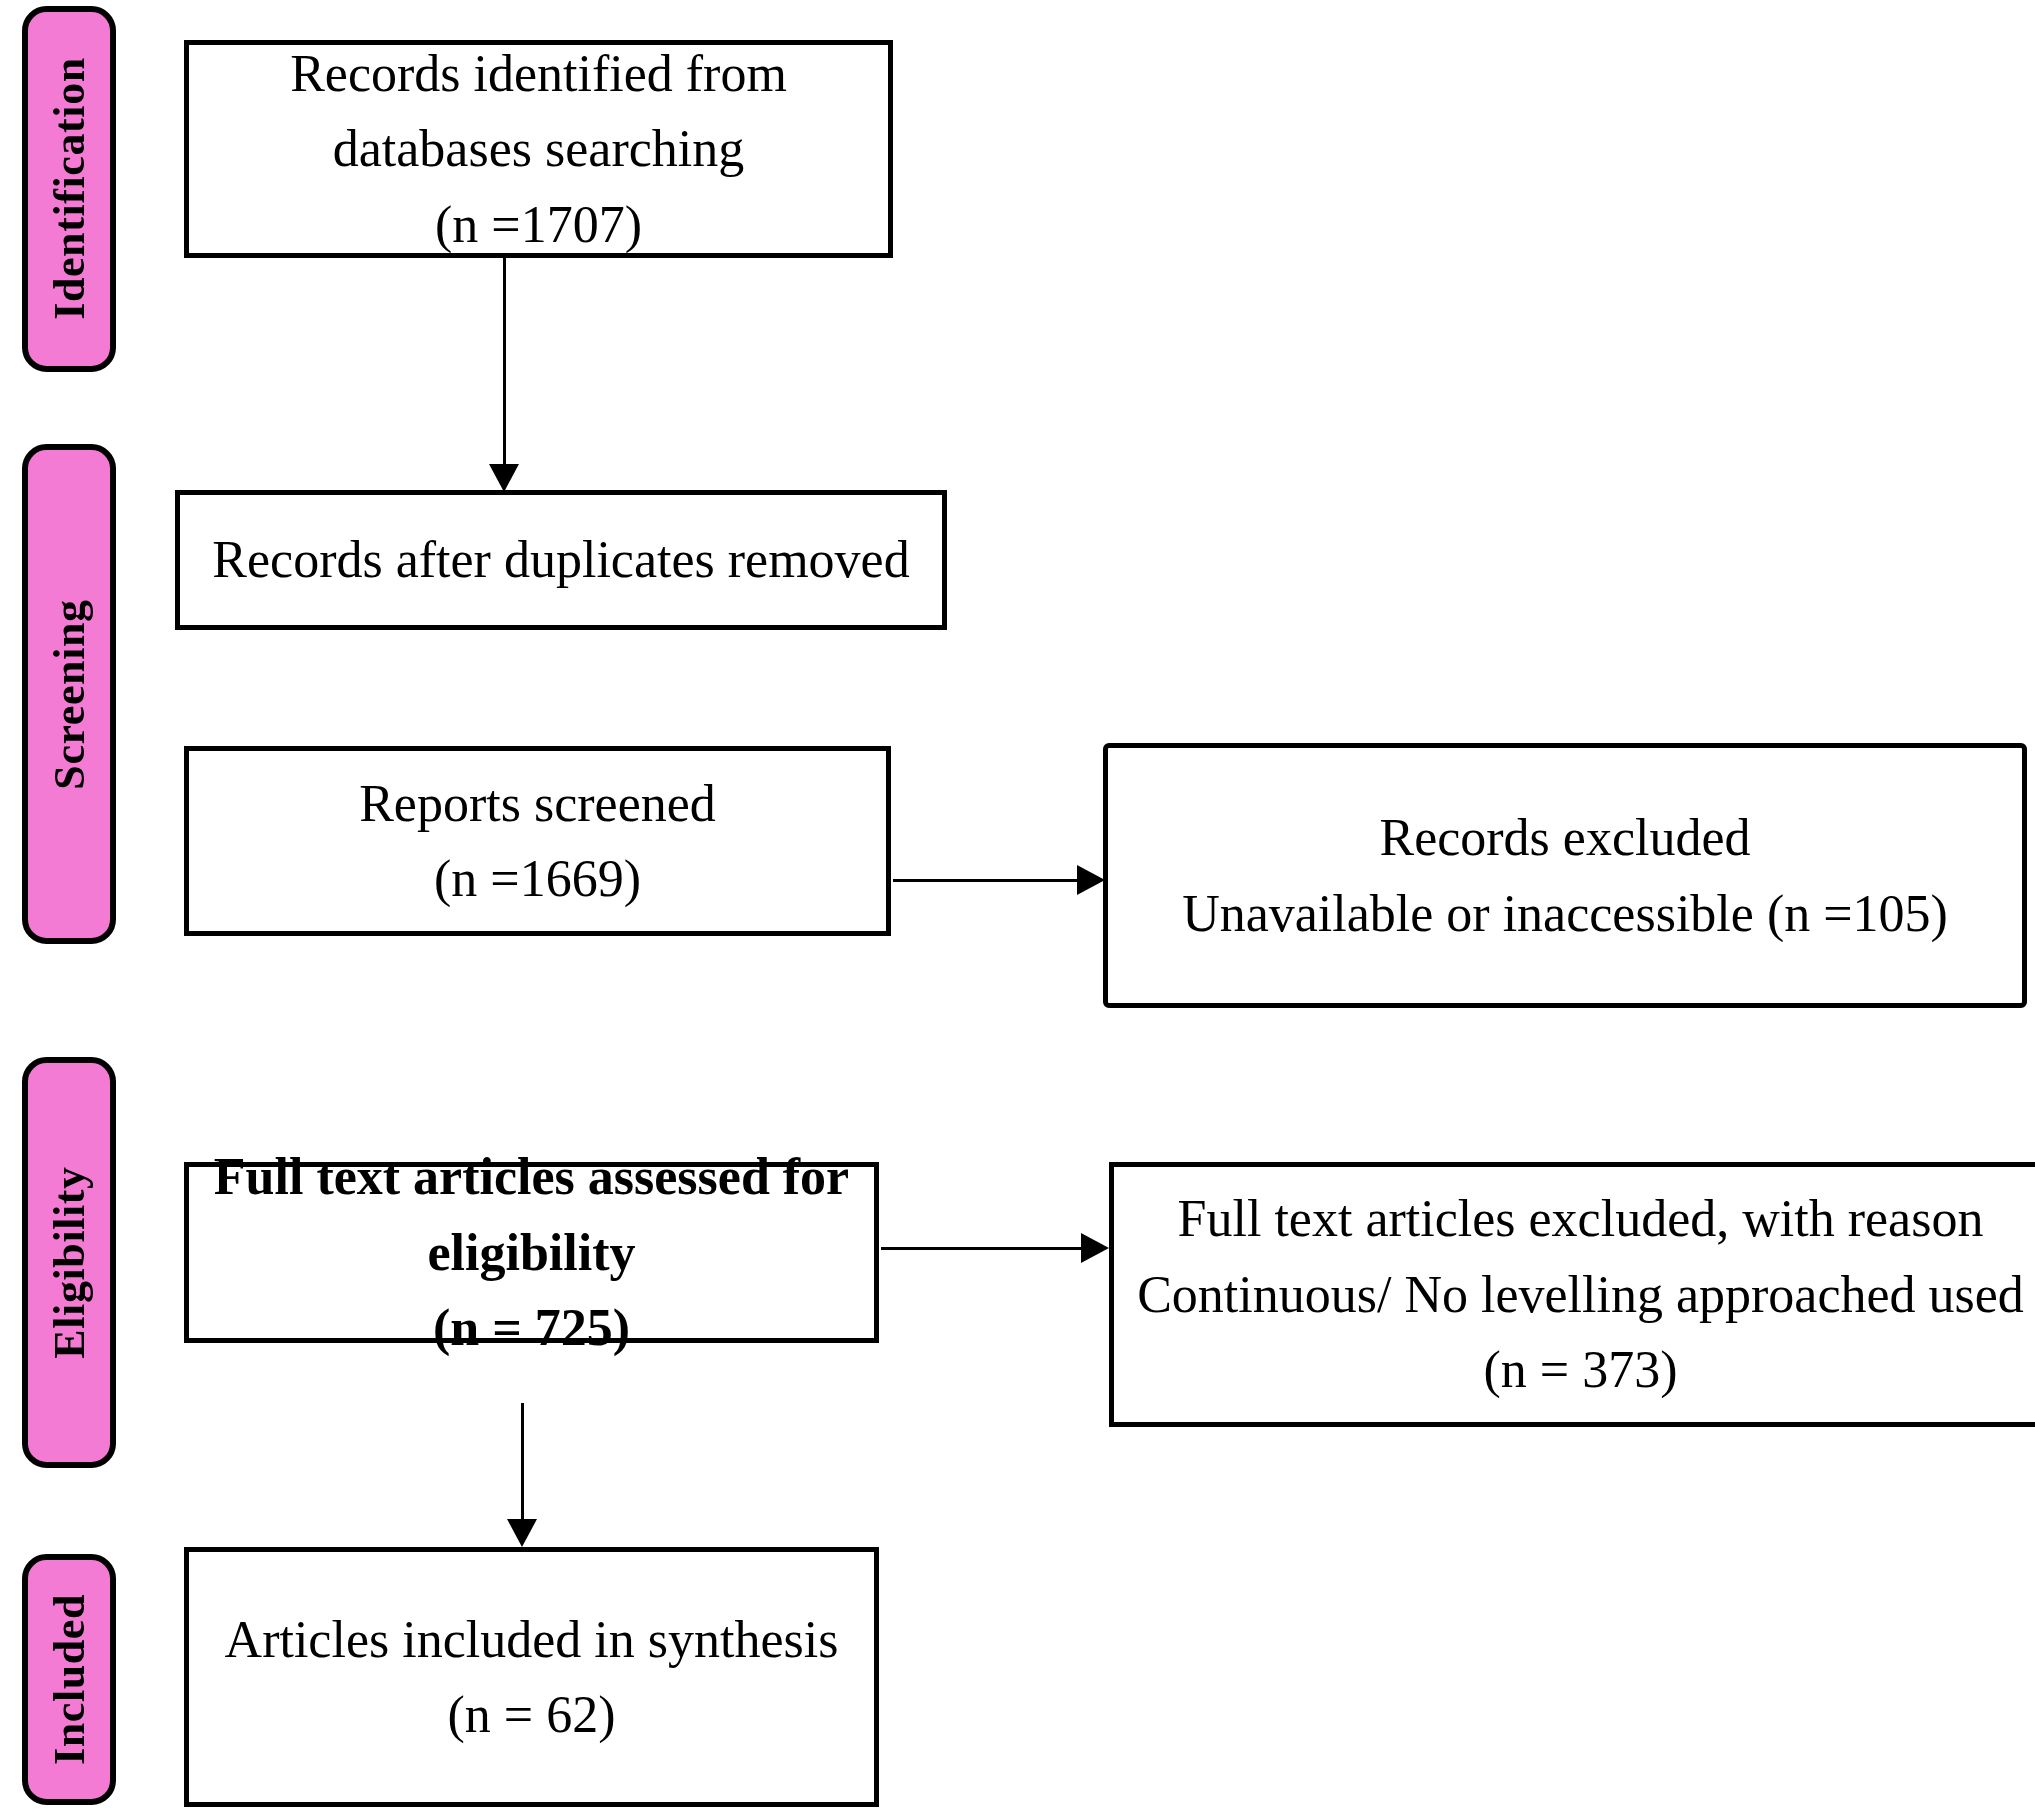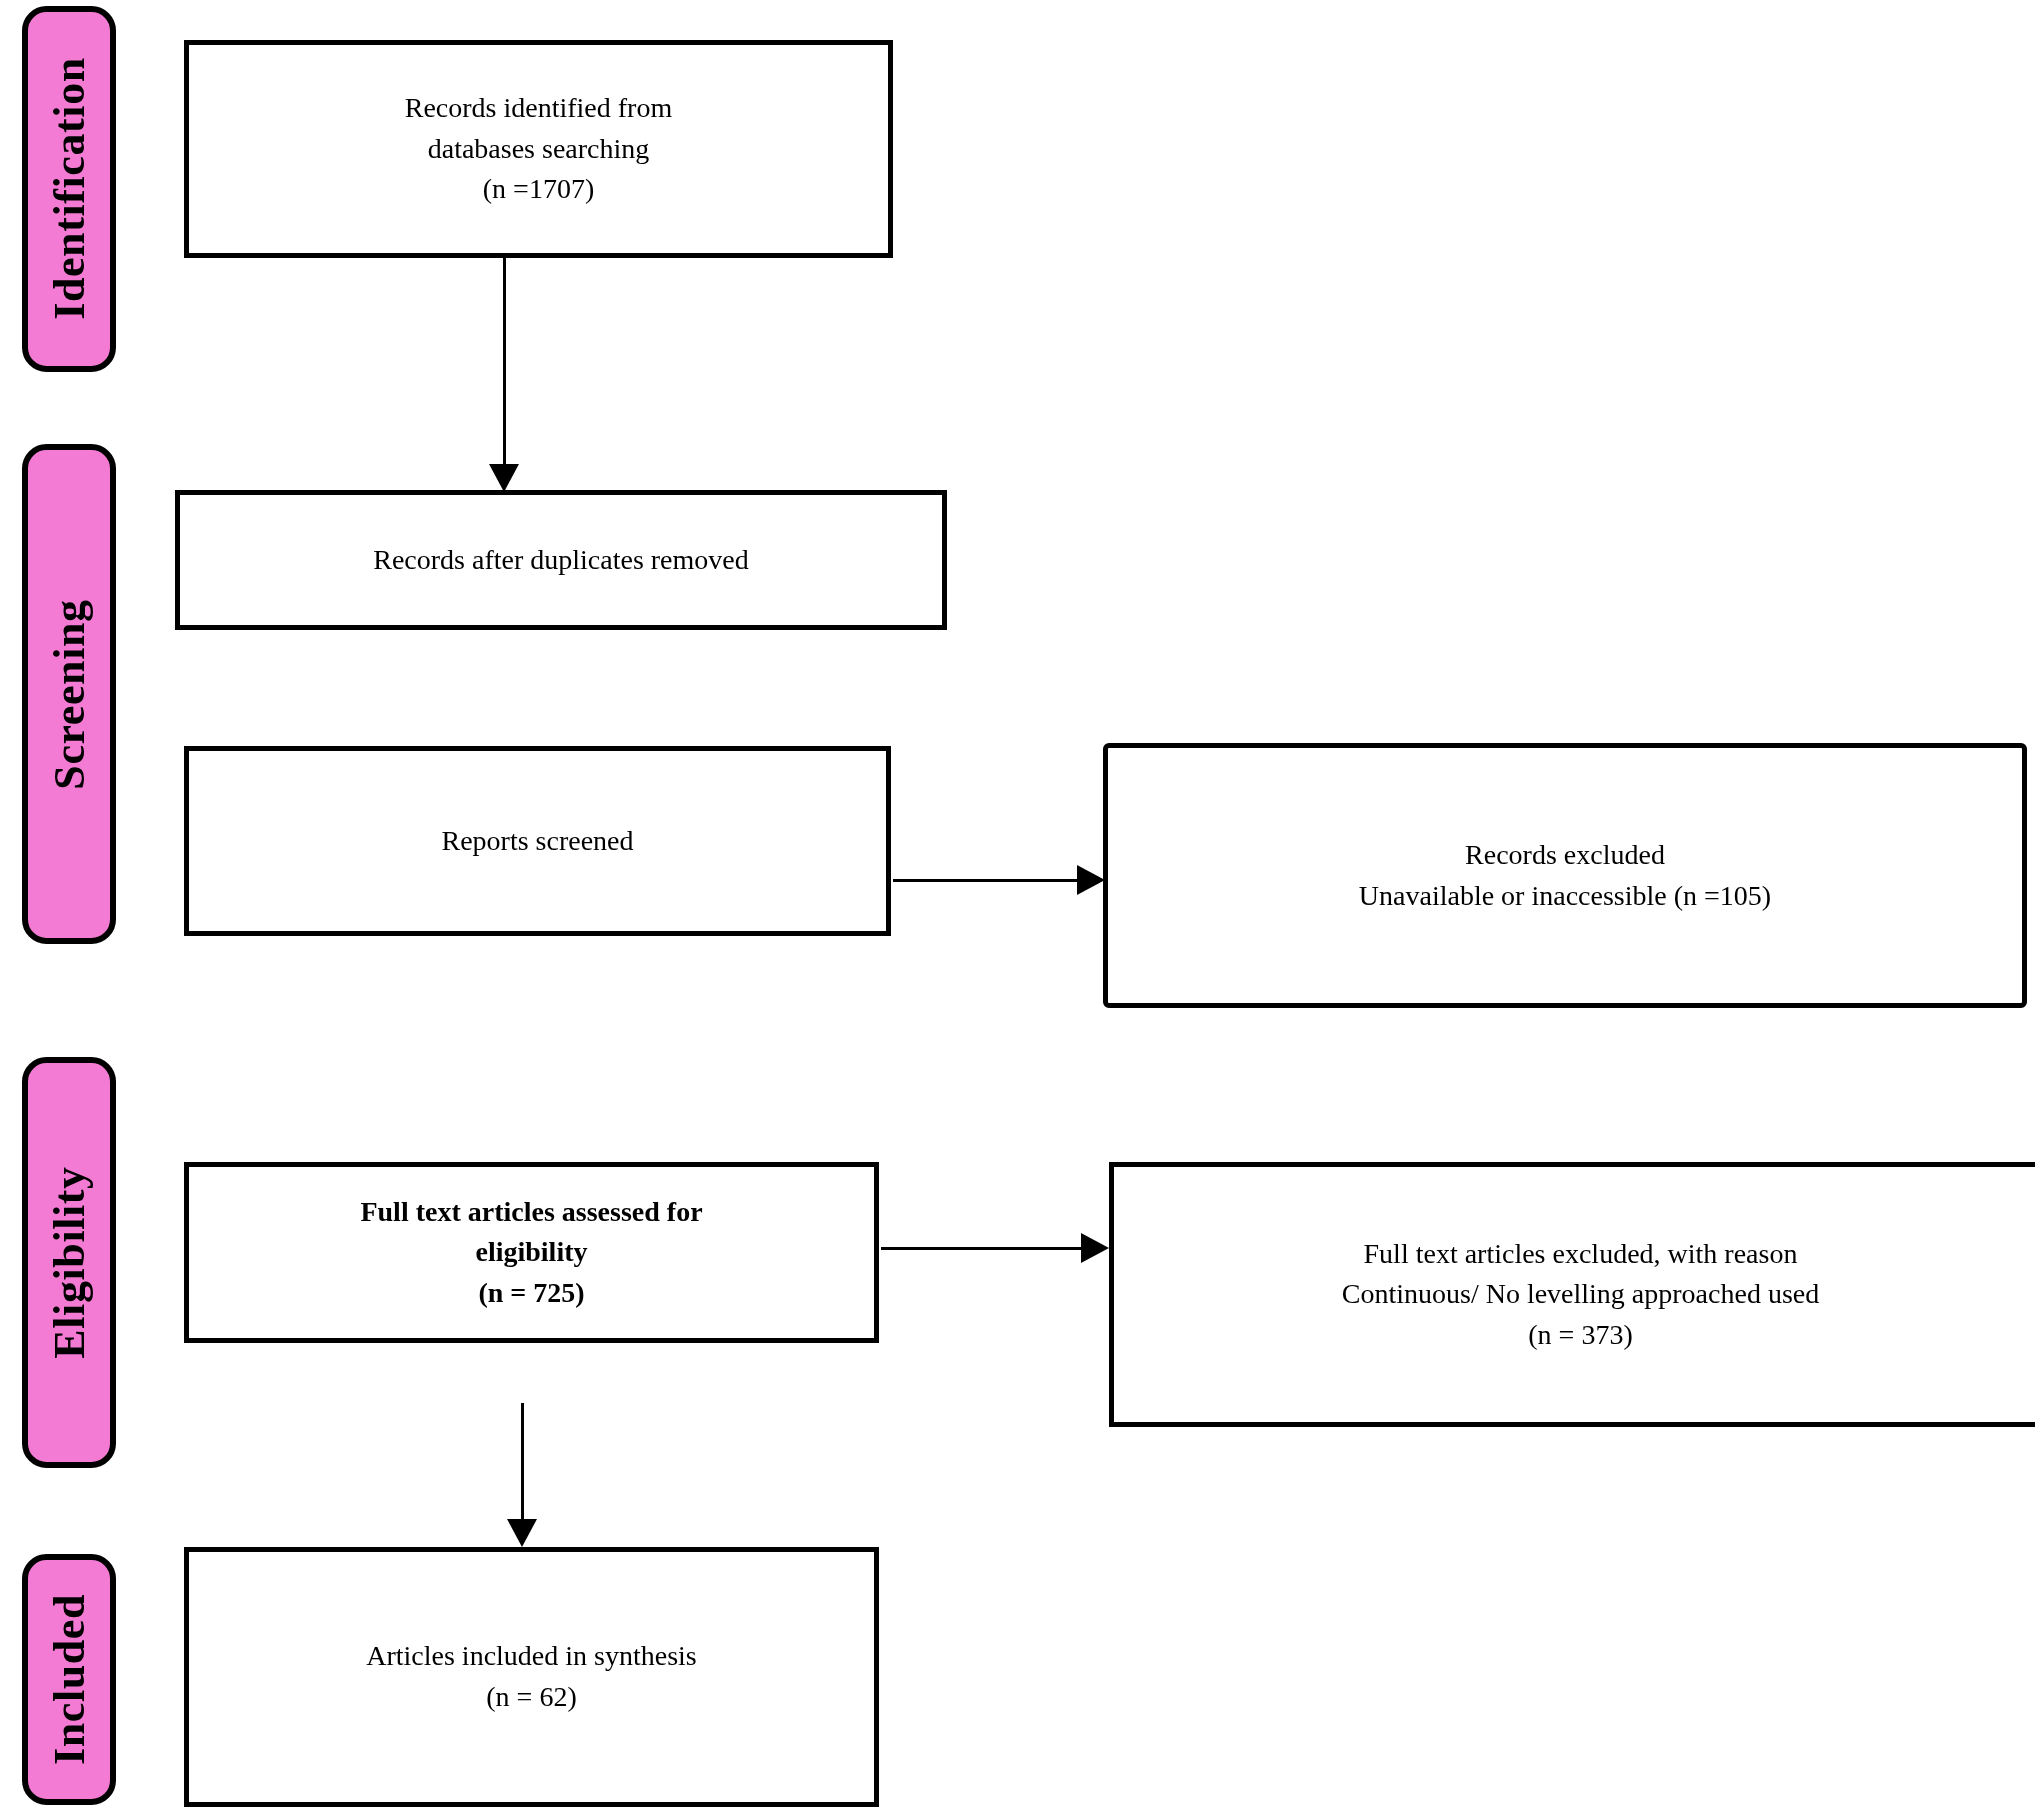--- a/index.html
+++ b/index.html
@@ -13,21 +13,21 @@
   }
   .fbox{
     position:absolute;
     box-sizing:border-box;
     border:5.6px solid #000;
     background:#fff;
     display:flex;
     align-items:center;
     justify-content:center;
     text-align:center;
-    font-size:28px;
+    font-size:52px;
     line-height:1.45;
   }
   .fbox .lines{width:100%;}
   .stage{
     position:absolute;
     box-sizing:border-box;
     border:6.1px solid #000;
     border-radius:24.6px;
     display:flex;
     align-items:center;
@@ -77,20 +77,21 @@
 
   <div class="fbox" style="left:175px;top:490px;width:772px;height:140px;">
     <div class="lines">
       <div>Records after duplicates removed</div>
     </div>
   </div>
 
   <div class="fbox" style="left:184px;top:746px;width:707px;height:190px;justify-content:center;">
     <div class="lines">
       <div>Reports screened</div>
+      <div>(n =1669)</div>
     </div>
   </div>
 
   <div class="fbox" style="left:1103px;top:743px;width:924px;height:265px;border-radius:6px;">
     <div class="lines">
       <div>Records excluded</div>
       <div>Unavailable or inaccessible (n =105)</div>
     </div>
   </div>
 

